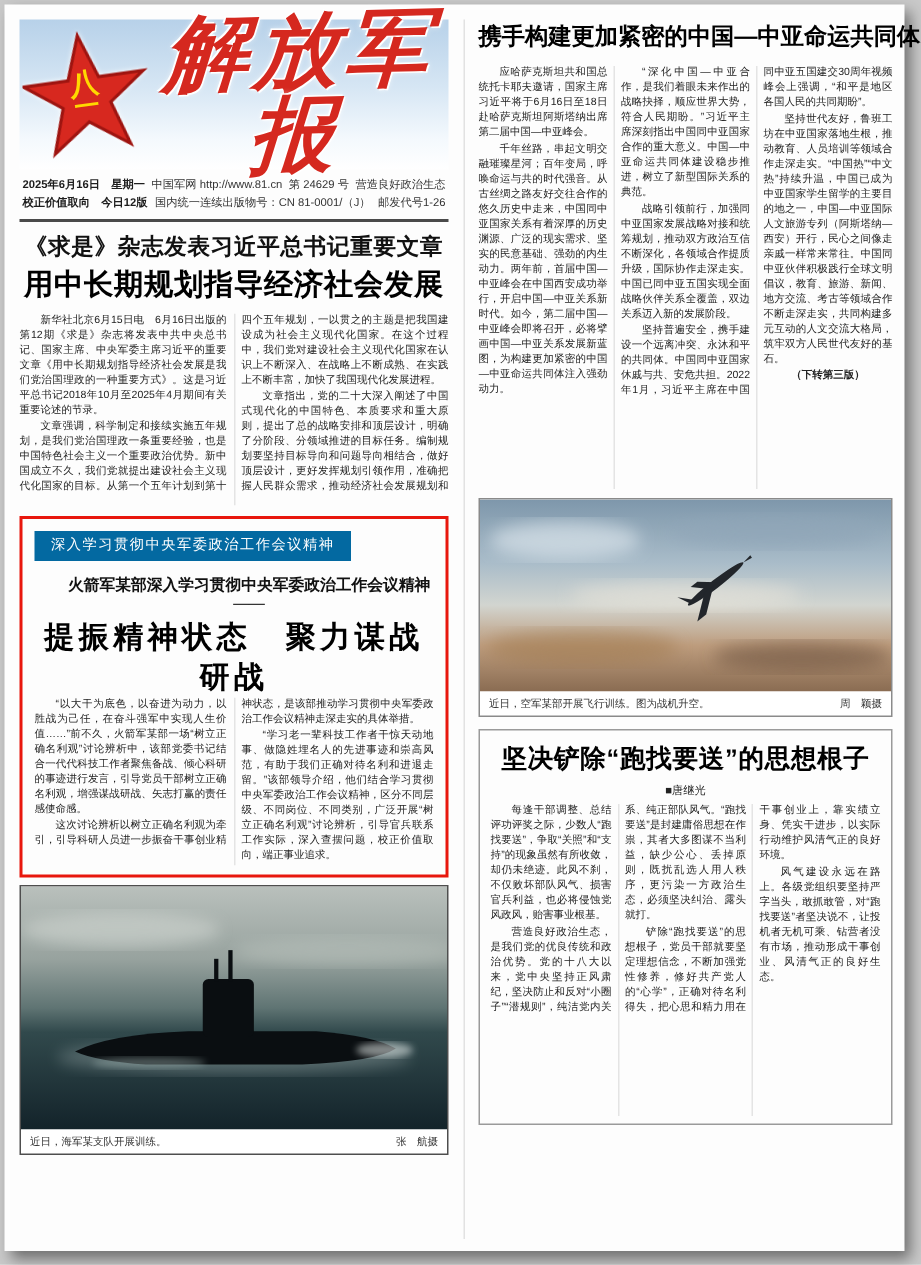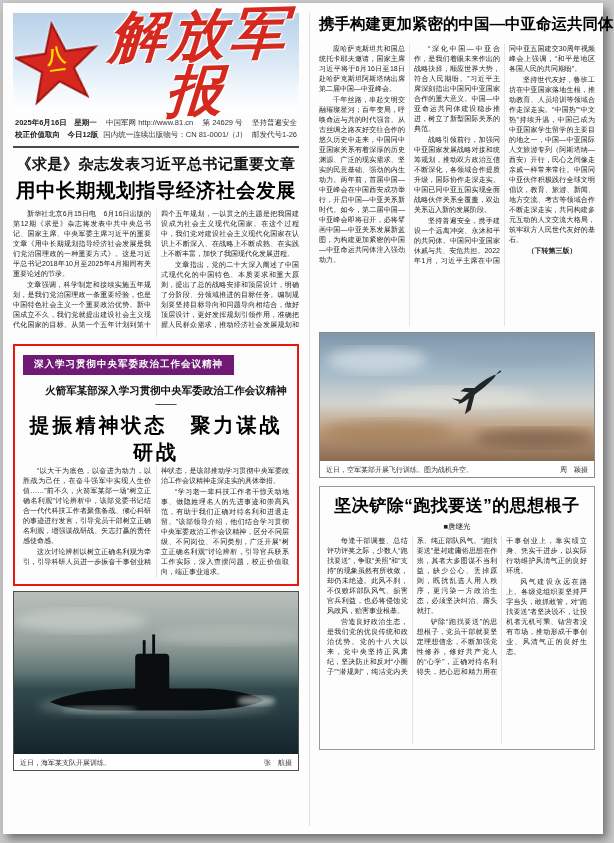--- a/index.html
+++ b/index.html
@@ -35,22 +35,22 @@
 
   
   .q-kicker { text-align:center; font-size:15px; font-weight:700; color:#111;
               margin:7px 0 3px; letter-spacing:.5px; }
   .q-head { text-align:center; font-size:19.5px; font-weight:900; color:#000;
             line-height:26px; letter-spacing:.5px; }
   .q-body { height:128px; margin-top:6px; }
 
   
   .redbox { border:2px solid #e8170d; margin-top:7px; padding:7px 8px 6px; }
-  .badge { display:inline-block; background:#701a75; color:#fff; font-size:9.5px;
-           font-weight:700; letter-spacing:1px; padding:3px 11px 4px; }
+  .badge { display:inline-block; background:#0369a1; color:#fff; font-size:9.5px;
+           font-weight:400; letter-spacing:1px; padding:3px 11px 4px; }
   .r-kicker { text-align:center; font-family:"Liberation Serif", serif; font-weight:700;
               font-size:10.5px; color:#111; margin-top:9px;margin-left:20px; }
   .r-head { text-align:center; font-family:"Liberation Serif", serif; font-weight:900;
             font-size:20px; letter-spacing:3px; color:#000; margin-top:3px; }
   .byline { text-align:center; font-size:7.5px; color:#222; margin:5px 0 4px; }
   .r-body { height:112px; }
 
   
   .photo-frame { border:1px solid #4e4e4e; background:#fff; }
   .photo-frame.lt { border-color:#8a8a8a; }
@@ -88,21 +88,21 @@
               </g>
             </svg>
           </div>
           <div class="paper-title">解放军报</div>
         </div>
         <div class="dateline">
           <div class="dl-row">
             <span class="dl-strong">2025年6月16日　星期一</span>
             <span>中国军网 http://www.81.cn</span>
             <span>第 24629 号</span>
-            <span>坚持普遍安全</span>
+            <span>营造良好政治生态</span>
           </div>
           <div class="dl-row">
             <span class="dl-strong">校正价值取向　今日12版</span>
             <span>国内统一连续出版物号：CN 81-0001/（J）</span>
             <span>邮发代号1-26</span>
           </div>
         </div>
       </div>
 
       <div class="qiushi">

